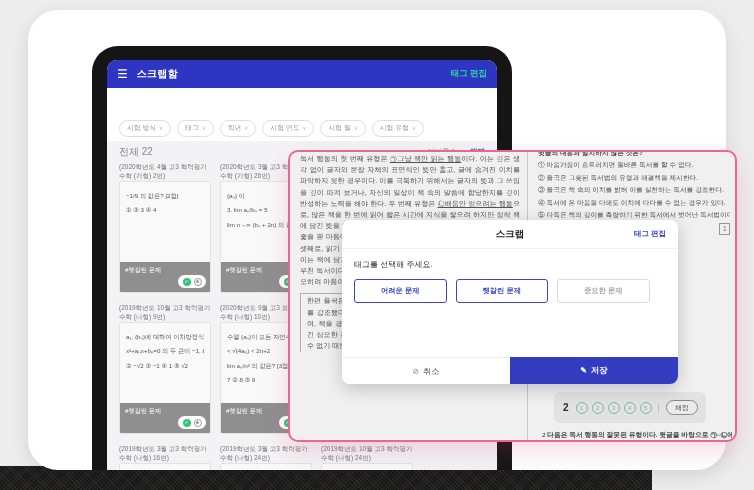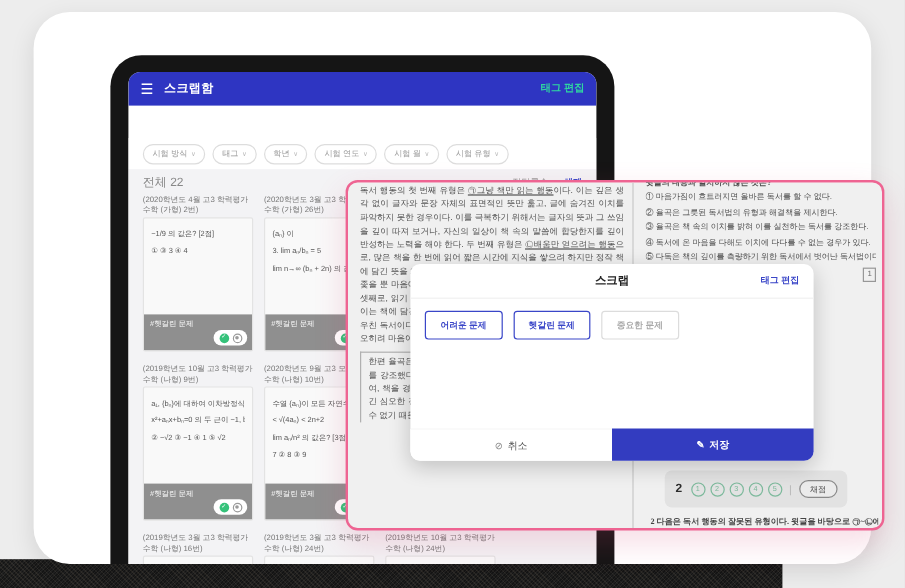--- a/index.html
+++ b/index.html
@@ -91,21 +91,21 @@
   
   .modal{position:absolute;left:52px;top:68px;width:336px;height:164px;background:#fff;border-radius:8px;
     box-shadow:0 5px 18px rgba(0,0,0,.20);z-index:20;}
   .modal-head{position:relative;height:29px;border-bottom:1px solid #f1f1f1;display:flex;align-items:center;justify-content:center;}
   .modal-title{font-size:9.5px;font-weight:bold;color:#222;}
   .modal-edit{position:absolute;right:12px;top:9px;color:#3a46c8;font-size:7.5px;font-weight:bold;cursor:pointer;}
   .modal-body{padding:10px 12px;}
   .modal-prompt{font-size:8px;color:#333;margin-bottom:9px;}
   .tag-row{display:flex;gap:9px;}
   .tag-btn{border:1px solid #dcdcdc;border-radius:3px;background:#fff;color:#a8a8a8;
-    font-size:7.3px;font-weight:bold;padding:6px 12px;cursor:pointer;white-space:nowrap;}
+    font-size:7.3px;font-weight:bold;padding:6px 26px;cursor:pointer;white-space:nowrap;}
   .tag-btn.selected{border:1px solid #3a46c8;color:#3a46c8;}
   .modal-foot{position:absolute;left:0;right:0;bottom:0;height:27px;display:flex;}
   .btn-cancel{flex:1;background:#fff;border-top:1px solid #eee;border-radius:0 0 0 8px;display:flex;
     align-items:center;justify-content:center;gap:4px;color:#555;font-size:8.3px;cursor:pointer;}
   .btn-cancel .ic{font-size:8px;color:#888;}
   .btn-save{flex:1;background:#333cc0;border-radius:0 0 8px 0;display:flex;align-items:center;
     justify-content:center;gap:4px;color:#fff;font-size:8.3px;font-weight:bold;cursor:pointer;}
   .btn-save .ic{font-size:8px;}
 </style>
 </head>
@@ -316,20 +316,21 @@
     </div>
 
     <div class="dim"></div>
 
     <div class="modal">
       <div class="modal-head">
         <span class="modal-title">스크랩</span>
         <span class="modal-edit">태그 편집</span>
       </div>
       <div class="modal-body">
+        <div class="modal-prompt">태그를 선택해 주세요.</div>
         <div class="tag-row">
           <button class="tag-btn selected">어려운 문제</button>
           <button class="tag-btn selected">헷갈린 문제</button>
           <button class="tag-btn">중요한 문제</button>
         </div>
       </div>
       <div class="modal-foot">
         <div class="btn-cancel">
           <span class="ic">⊘</span>
           <span>취소</span>

